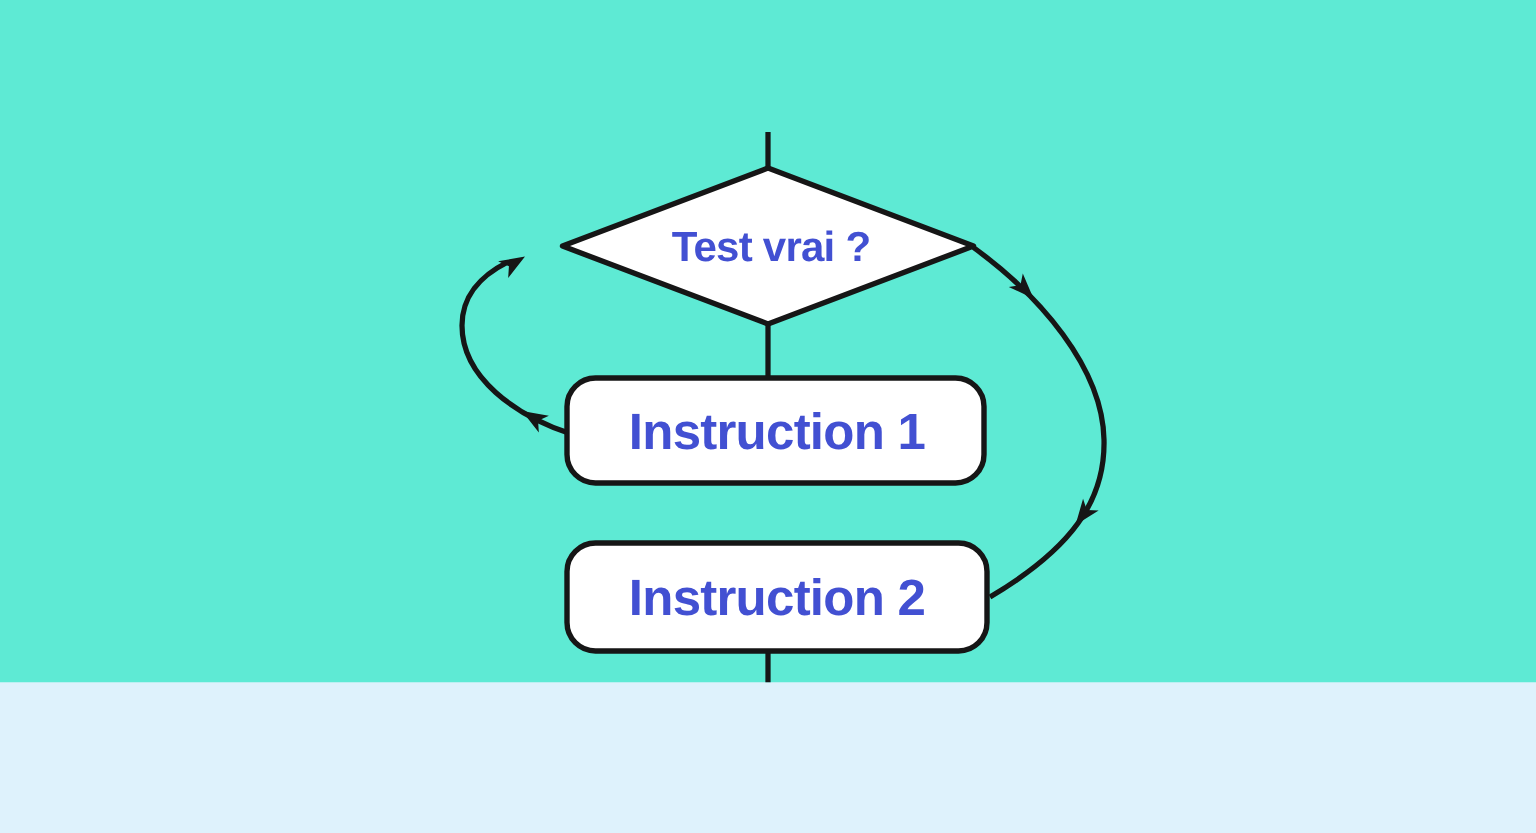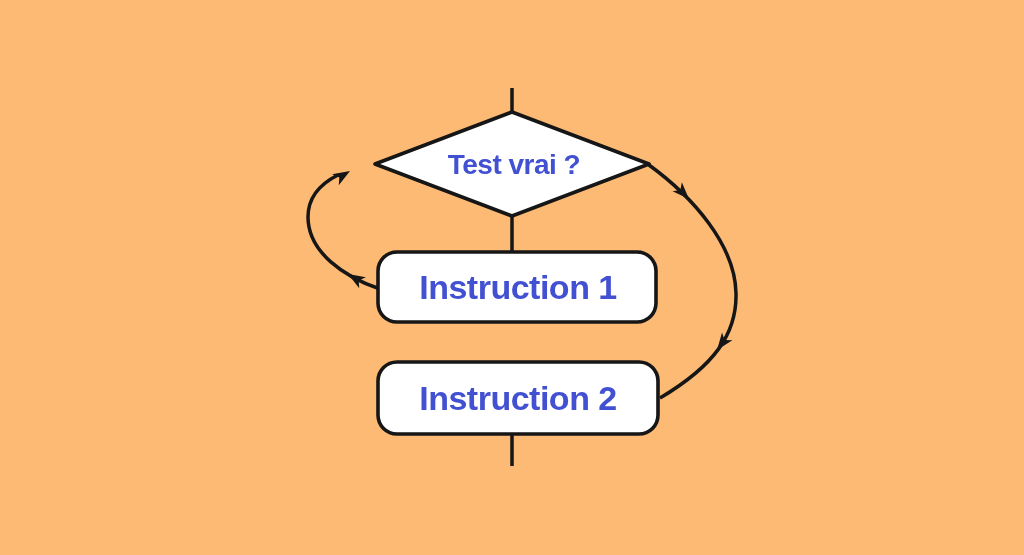--- a/index.html
+++ b/index.html
@@ -4,22 +4,22 @@
 <style>
   html, body {
     margin: 0;
     padding: 0;
     background: #def2fc;
     font-family: "Liberation Sans", "DejaVu Sans", sans-serif;
   }
   .canvas {
     position: relative;
     width: 1024px;
-    height: 555px;
-    background: #fdba74;
+    height: 455px;
+    background: #5eead4;
     overflow: hidden;
   }
   svg { display: block; }
   .edge {
     fill: none;
     stroke: #161616;
     stroke-width: 3.5;
     stroke-linecap: butt;
   }
   .node-shape {

